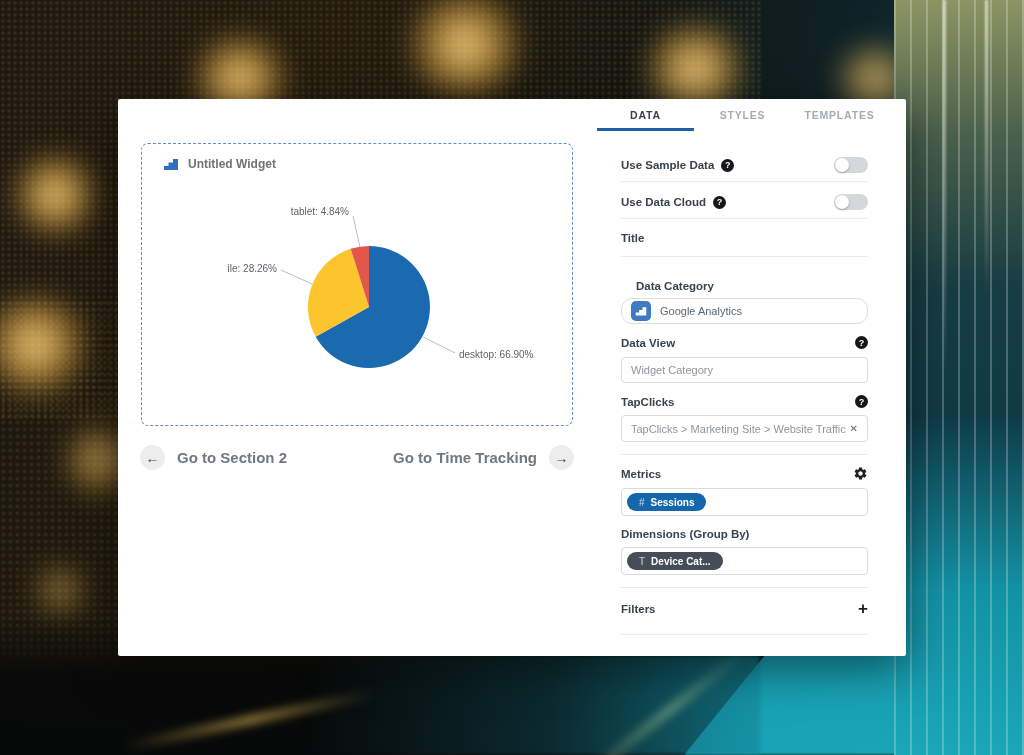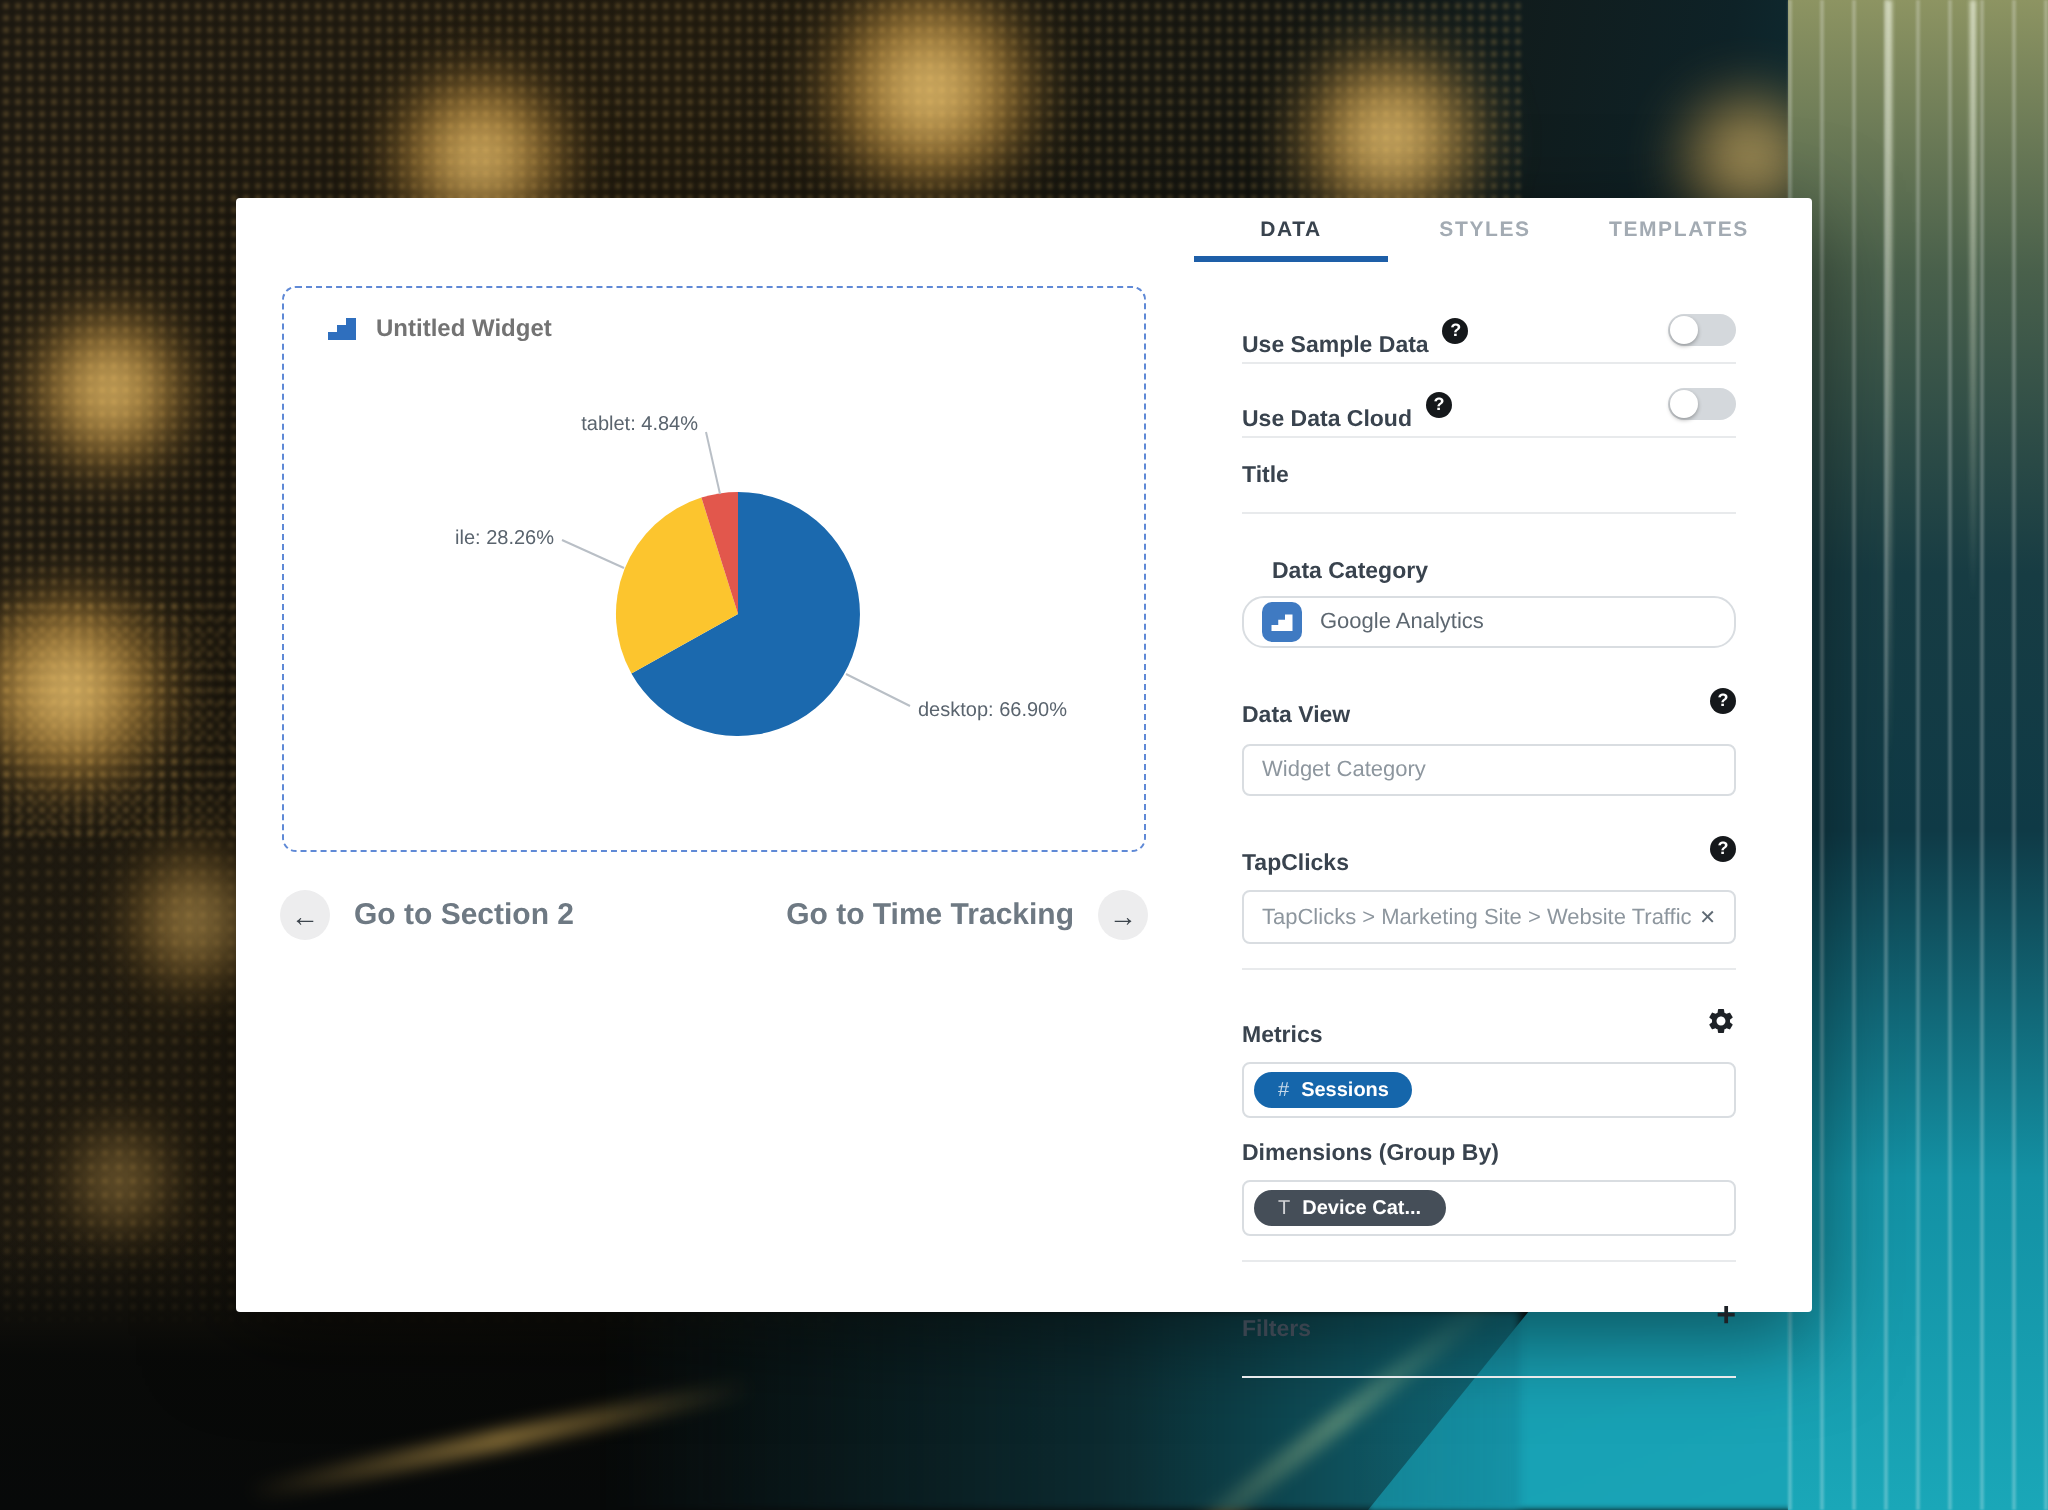--- a/index.html
+++ b/index.html
@@ -56,21 +56,21 @@
 
   
   .panel{position:absolute;left:479px;top:0;width:309px;height:557px;}
   .tabs{display:flex;}
   .tab{width:97px;text-align:center;padding:10px 0 7px;font-size:10.5px;font-weight:700;
     letter-spacing:.8px;color:#a3abb3;cursor:pointer;border-bottom:3px solid transparent;}
   .tab.active{color:#39434e;border-bottom-color:#1e5fa8;}
   .panel-body{padding:0 38px 0 24px;}
   .hr{height:1px;background:#e8eaec;}
   .row{display:flex;align-items:center;justify-content:space-between;}
-  .lbl{font-size:11.5px;font-weight:700;color:#39434e;margin-top:16px;}
+  .lbl{font-size:11.5px;font-weight:700;color:#39434e;}
   .lbl-wrap{display:flex;align-items:center;gap:7px;}
   .help{width:13px;height:13px;border-radius:50%;background:#15181b;color:#fff;
     font-size:9px;font-weight:700;display:inline-flex;align-items:center;justify-content:center;
     cursor:pointer;flex:0 0 auto;}
   .toggle{width:34px;height:16px;border-radius:9px;background:#d4d8dc;position:relative;cursor:pointer;}
   .toggle .knob{position:absolute;width:14px;height:14px;border-radius:50%;background:#fff;
     top:1px;left:1px;box-shadow:0 1px 2px rgba(0,0,0,.3);}
   .field{height:24px;border:1px solid #d9dde1;border-radius:4px;display:flex;align-items:center;
     padding:0 9px;font-size:11px;color:#8d969e;background:#fff;cursor:text;}
   input.field{width:100%;box-sizing:border-box;text-align:center;outline:none;

